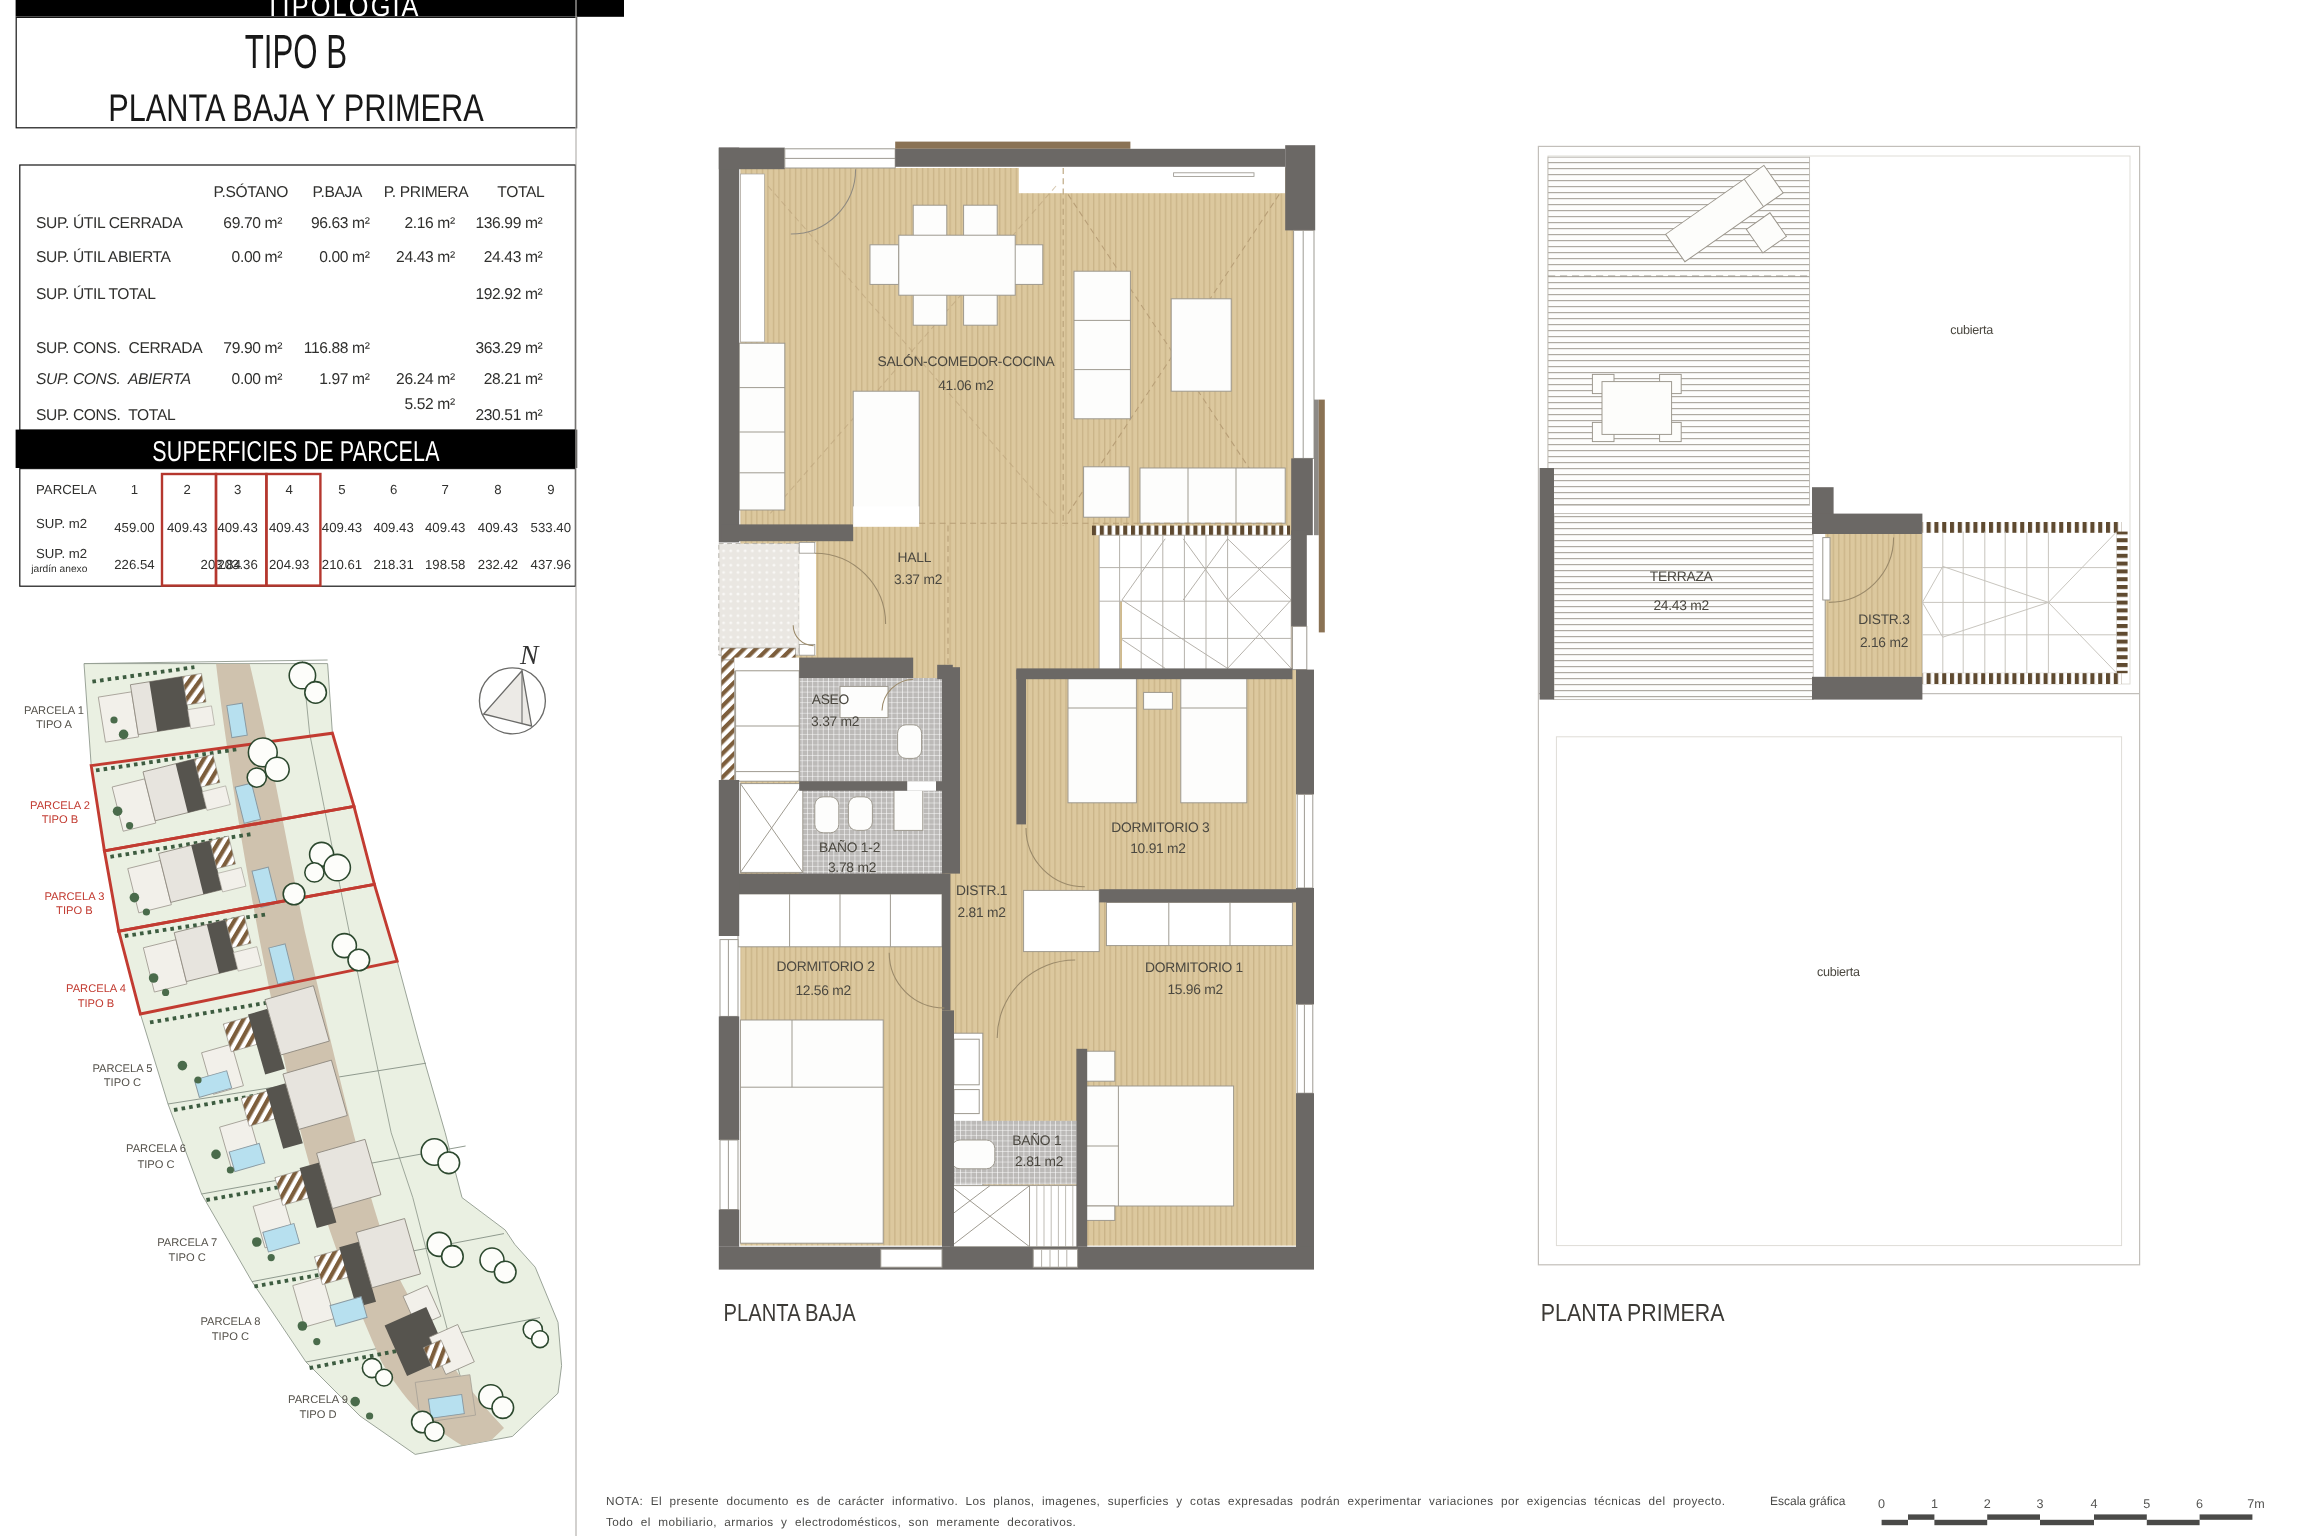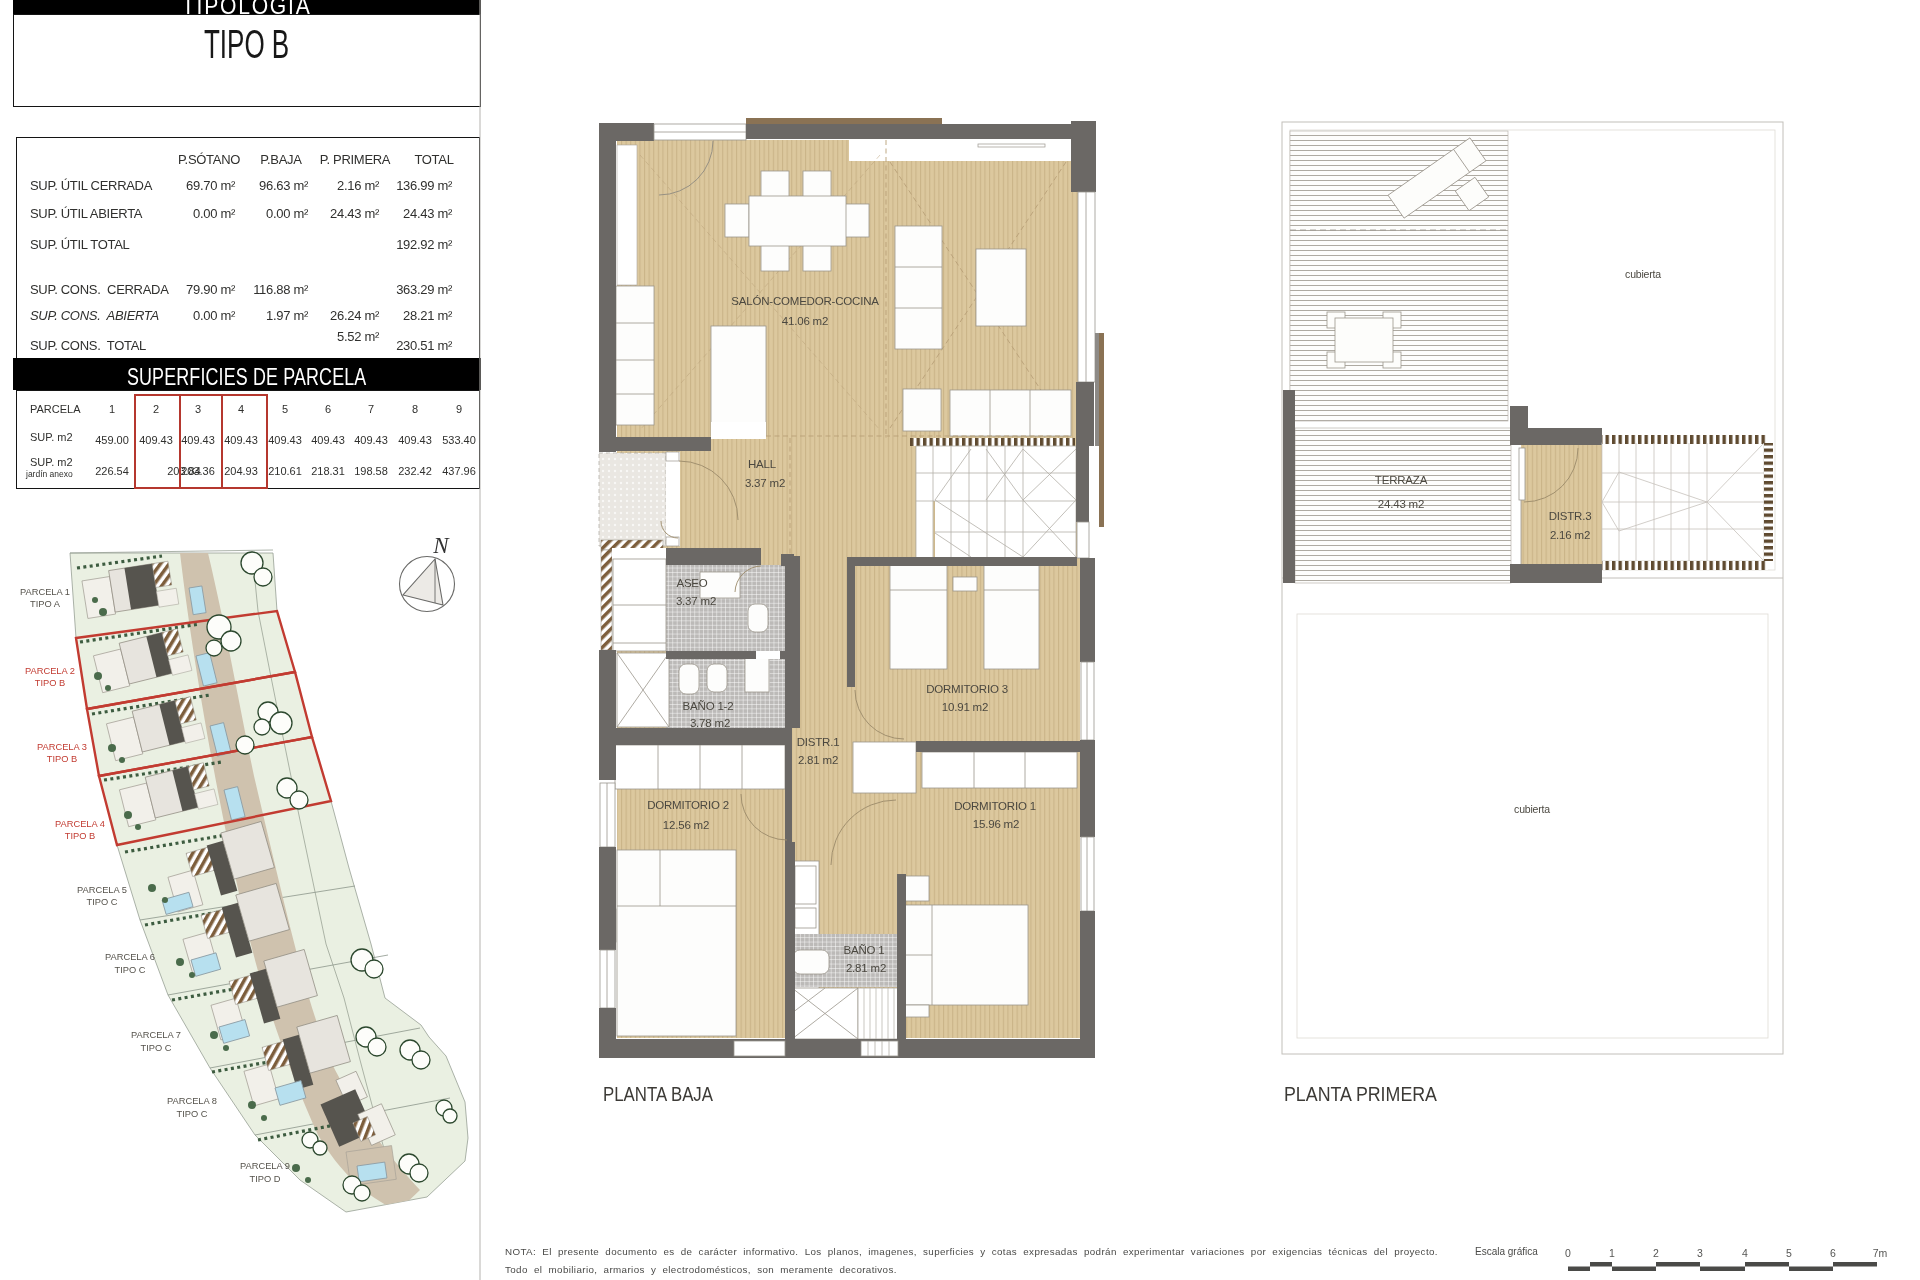--- a/index.html
+++ b/index.html
@@ -11,24 +11,25 @@
   .cellr{position:absolute;text-align:right;width:90px;white-space:nowrap;}
   .celll{position:absolute;text-align:left;white-space:nowrap;}
   .tbl{font-size:13px;color:#30302e;letter-spacing:-0.3px;}
   .ptbl{font-size:11px;color:#30302e;}
   .redbox{position:absolute;border:2px solid #b5372e;}
 </style>
 </head>
 <body>
 <div class="page">
 
-<div class="bar" style="top:0;height:14px;"><span style="font-size:24px;letter-spacing:2px;margin-top:-12px;transform:scaleX(0.88);">TIPOLOGIA</span></div>
+<div class="bar" style="top:0;height:14px;padding-left:39px;"><span style="font-size:24px;letter-spacing:2px;margin-top:-12px;transform:scaleX(0.88);">TIPOLOGIA</span></div>
 
 <div class="abs" style="left:13px;top:14px;width:466px;height:91px;border:1px solid #141414;background:#fff;"></div>
 <div class="abs" style="left:13px;top:22px;width:468px;text-align:center;font-size:40px;color:#181818;"><span style="display:inline-block;transform:scaleX(0.65);white-space:nowrap;">TIPO B</span></div>
+<div class="abs" style="left:13px;top:72px;width:468px;text-align:center;font-size:32px;color:#181818;"><span style="display:inline-block;transform:scaleX(0.80);white-space:nowrap;">PLANTA BAJA Y PRIMERA</span></div>
 
 
 <div class="abs" style="left:16px;top:137px;width:462px;height:220px;border:1px solid #141414;background:#fff;"></div>
 <div class="tbl">
   <span class="cellc" style="left:209px;top:152px;">P.SÓTANO</span>
   <span class="cellc" style="left:281px;top:152px;">P.BAJA</span>
   <span class="cellc" style="left:355px;top:152px;">P. PRIMERA</span>
   <span class="cellc" style="left:434px;top:152px;">TOTAL</span>
 
   <span class="celll" style="left:30px;top:178px;">SUP. ÚTIL CERRADA</span>

